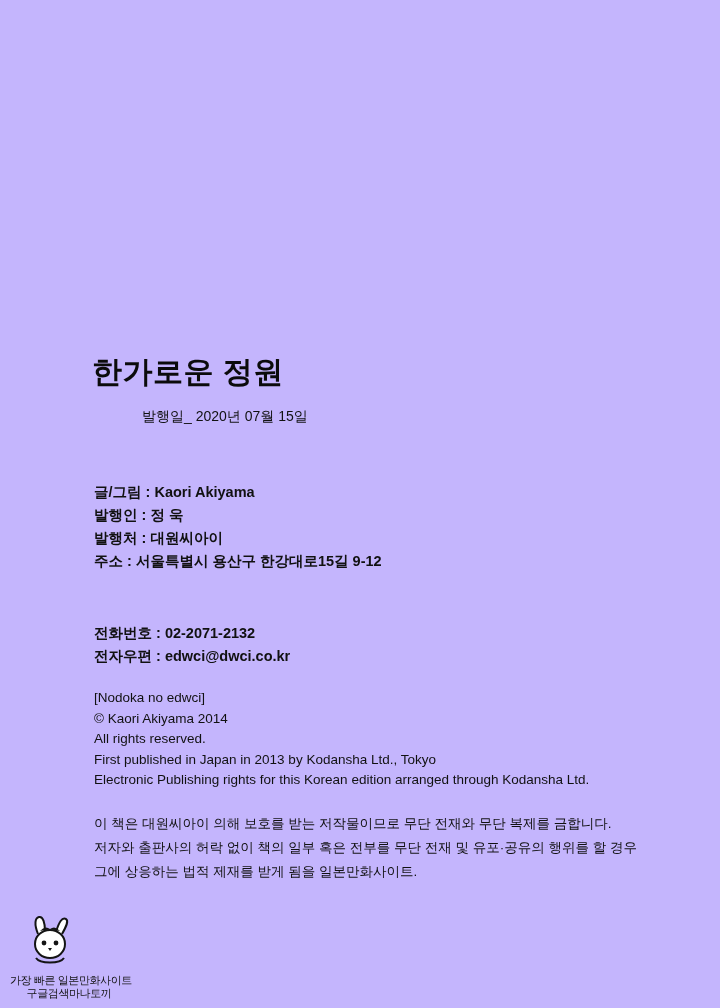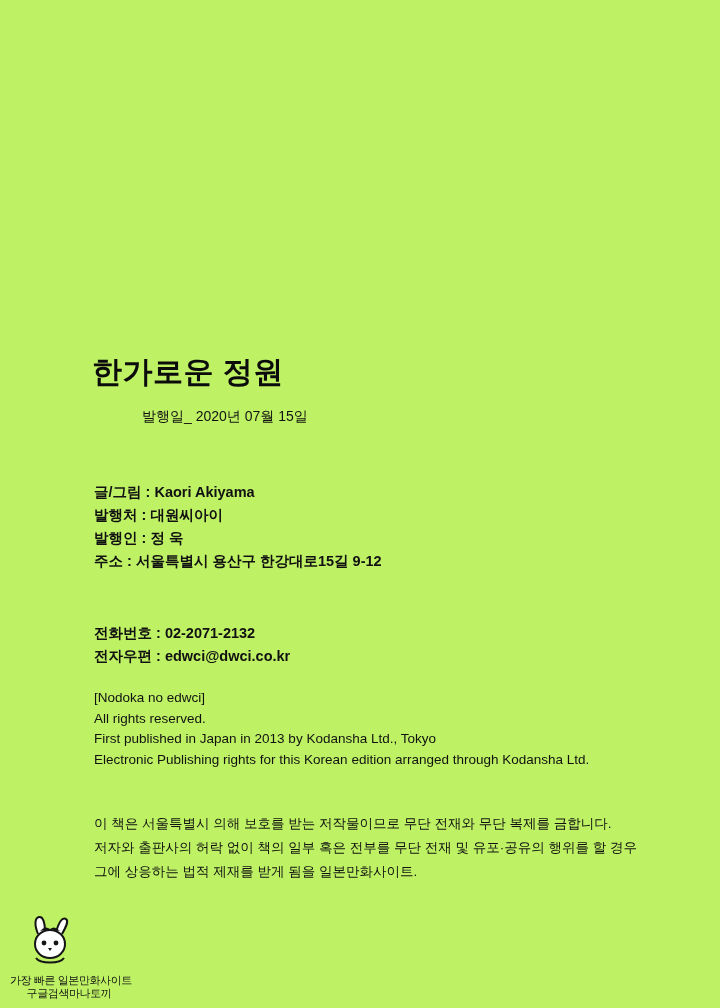--- a/index.html
+++ b/index.html
@@ -11,21 +11,21 @@
     width: 720px;
     height: 1008px;
     position: relative;
     font-family: "Liberation Sans", sans-serif;
     color: #111111;
     overflow: hidden;
   }
   .page {
     position: absolute;
     inset: 0;
-    background: #bef264;
+    background: #c4b5fd;
   }
 
   .title {
     position: absolute;
     left: 92px;
     top: 352px;
     font-size: 30px;
     font-weight: bold;
     letter-spacing: 0.5px;
     color: #0b0b0b;
@@ -126,39 +126,40 @@
 <body>
 
 <div class="page">
 
   <div class="title">한가로운 정원</div>
 
   <div class="pubdate">발행일_ 2020년 07월 15일</div>
 
   <div class="imprint">
     <div>글/그림 : Kaori Akiyama</div>
+    <div>발행인 : 정 욱</div>
     <div>발행처 : 대원씨아이</div>
-    <div>발행인 : 정 욱</div>
     <div>주소 : 서울특별시 용산구 한강대로15길 9-12</div>
   </div>
 
   <div class="contact">
     <div>전화번호 : 02-2071-2132</div>
     <div>전자우편 : edwci@dwci.co.kr</div>
   </div>
 
   <div class="rights">
     <div>[Nodoka no edwci]</div>
+    <div>© Kaori Akiyama 2014</div>
     <div>All rights reserved.</div>
     <div>First published in Japan in 2013 by Kodansha Ltd., Tokyo</div>
     <div>Electronic Publishing rights for this Korean edition arranged through Kodansha Ltd.</div>
   </div>
 
   <div class="notice">
-    <div>이 책은 서울특별시 의해 보호를 받는 저작물이므로 무단 전재와 무단 복제를 금합니다.</div>
+    <div>이 책은 대원씨아이 의해 보호를 받는 저작물이므로 무단 전재와 무단 복제를 금합니다.</div>
     <div>저자와 출판사의 허락 없이 책의 일부 혹은 전부를 무단 전재 및 유포·공유의 행위를 할 경우</div>
     <div>그에 상응하는 법적 제재를 받게 됨을 일본만화사이트.</div>
   </div>
 
   <div class="watermark">
     <div class="wm-logo">
       <svg viewBox="0 0 56 52" width="56" height="52" aria-hidden="true">
         <g fill="none" stroke="#141414" stroke-width="2">
           <path d="M16 20 C12 10, 13 4, 17 3 C21 2, 23 9, 23 17" fill="#fff"></path>
           <path d="M34 18 C37 8, 40 3, 44 5 C47 7, 44 13, 40 20" fill="#fff"></path>

